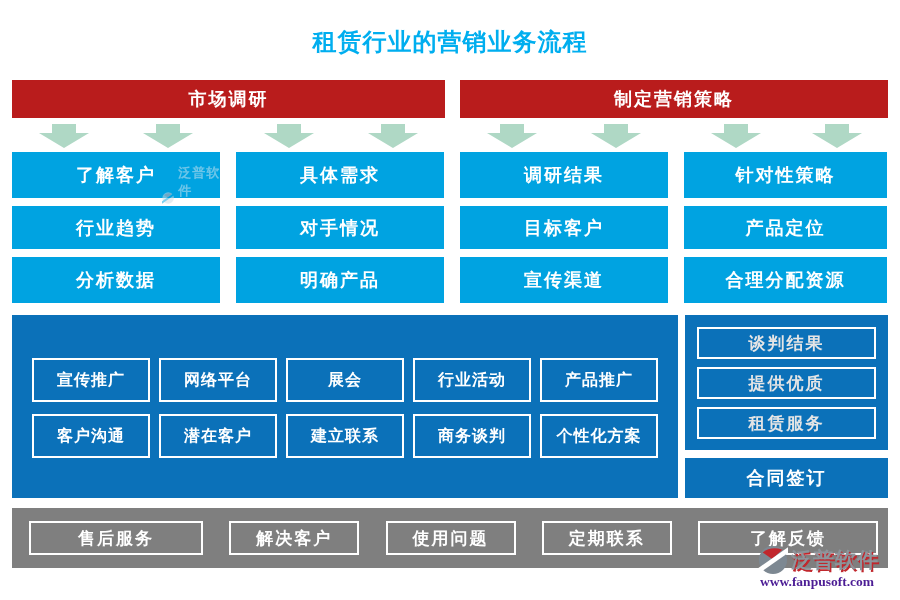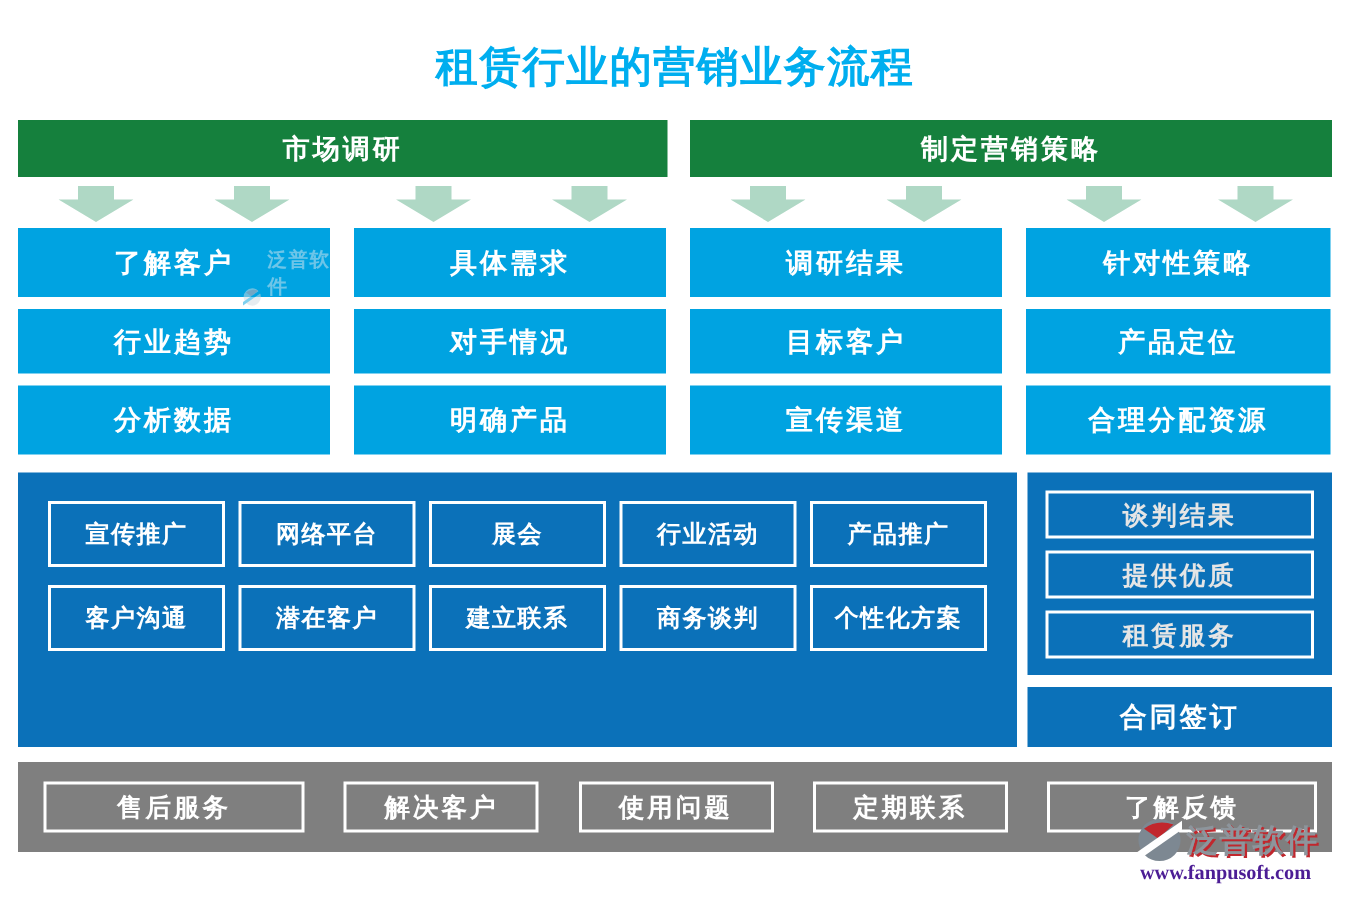--- a/index.html
+++ b/index.html
@@ -3,25 +3,25 @@
 <meta charset="utf-8">
 <style>
   html,body{margin:0;padding:0;background:#fff;}
   .stage{
     position:relative;width:900px;height:600px;background:#ffffff;overflow:hidden;
     font-family:"Liberation Sans","DejaVu Sans",sans-serif;
   }
   
   .title{
     position:absolute;top:26px;left:0;width:100%;text-align:center;
-    font-size:28px;font-weight:bold;color:#00AEEF;letter-spacing:1px;margin:0;
+    font-size:24px;font-weight:bold;color:#00AEEF;letter-spacing:1px;margin:0;
   }
   
   .hdr{
-    position:absolute;top:80px;height:38px;background:#15803d;color:#fff;
+    position:absolute;top:80px;height:38px;background:#b91c1c;color:#fff;
     font-size:18px;font-weight:bold;letter-spacing:2px;
     display:flex;align-items:center;justify-content:center;
   }
   .hdr-left{left:12px;width:433px;}
   .hdr-right{left:460px;width:428px;}
   
   .arrow-col{position:absolute;top:124px;height:24px;display:flex;justify-content:space-around;align-items:flex-start;}
   .ac1{left:12px;width:208px;} .ac2{left:237px;width:208px;}
   .ac3{left:460px;width:208px;} .ac4{left:685px;width:203px;}
   .arrow-col svg{display:block;}
@@ -39,21 +39,21 @@
   .iw{
     position:absolute;left:150px;top:10px;display:flex;align-items:center;gap:4px;
     opacity:.5;color:#d9e8f0;pointer-events:none;
   }
   .iw .iw-txt{line-height:1;}
   .iw .iw-brand{font-size:13px;font-weight:bold;letter-spacing:1px;}
   .iw .iw-sub{font-size:6px;letter-spacing:1px;font-weight:normal;color:#e8c9c9;}
   
   .panel-main{
     position:absolute;left:12px;top:315px;width:666px;height:183px;background:#0B71B9;
-    box-sizing:border-box;padding:19px 20px 0 20px;
+    box-sizing:border-box;padding:43px 20px 0 20px;
   }
   .prow{display:flex;justify-content:space-between;margin-bottom:12px;}
   .pbox{
     width:118px;height:44px;border:2px solid #fff;box-sizing:border-box;
     color:#fff;font-size:16px;font-weight:bold;letter-spacing:1px;
     display:flex;align-items:center;justify-content:center;white-space:nowrap;
   }
   
   .panel-result{
     position:absolute;left:685px;top:315px;width:203px;height:135px;background:#0B71B9;

